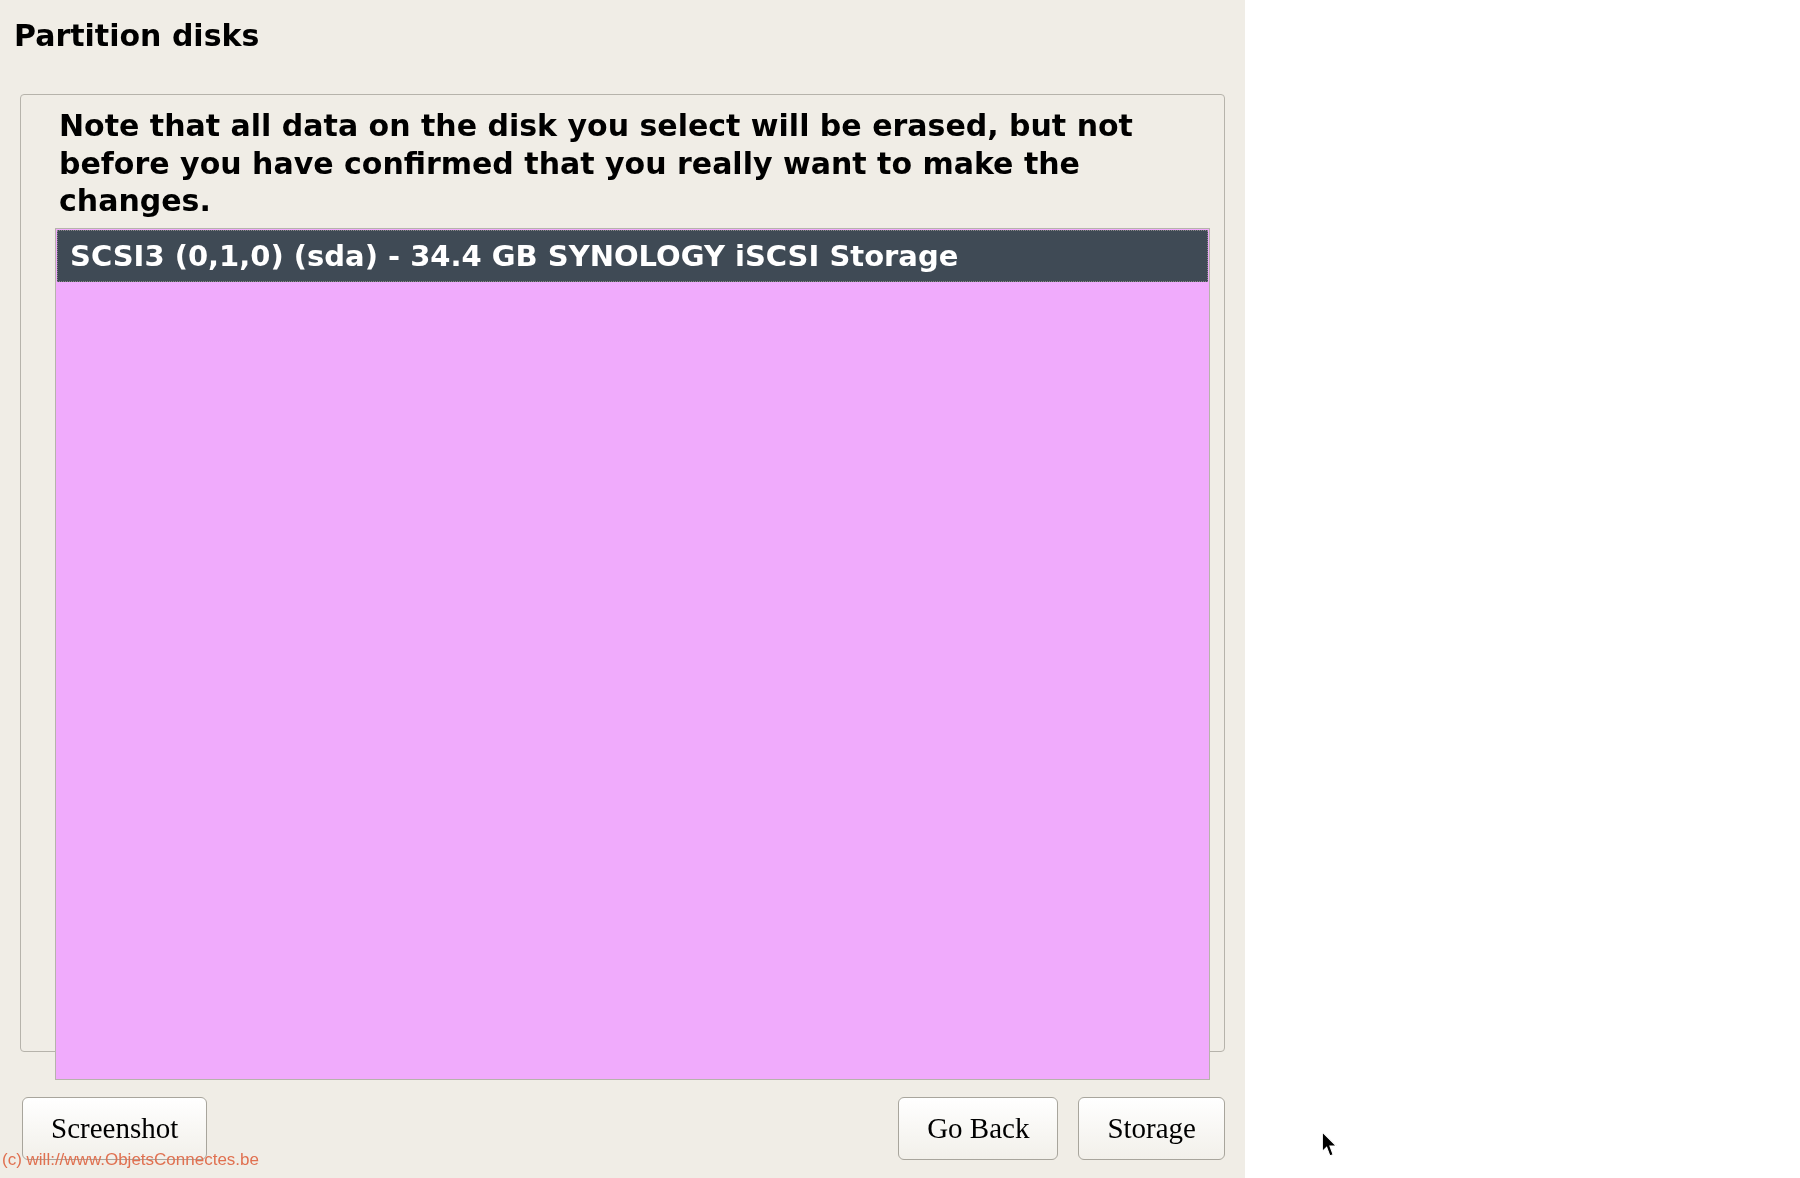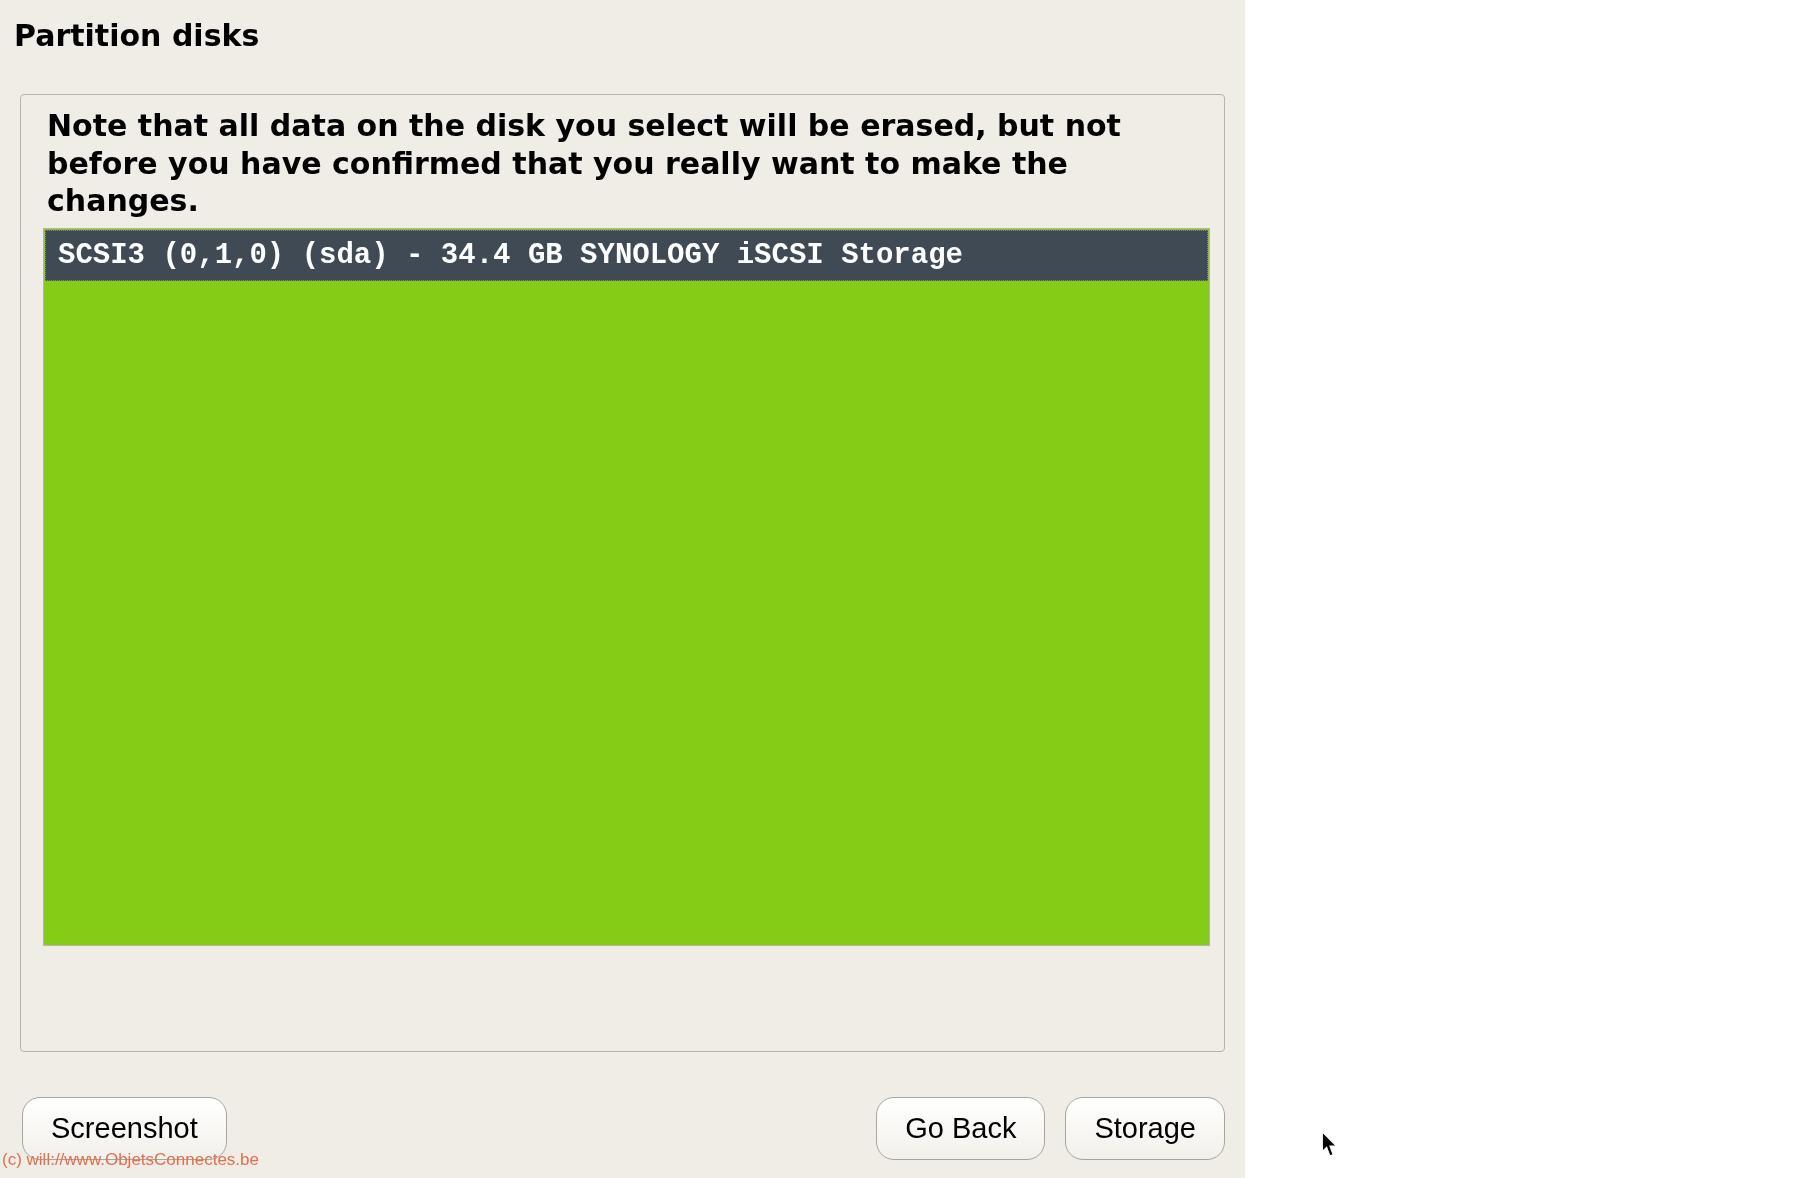--- a/index.html
+++ b/index.html
@@ -22,43 +22,42 @@
       padding: 18px 0 0 14px;
     }
     .content-frame {
       position: absolute;
       left: 20px;
       right: 575px;
       top: 94px;
       border: 1px solid #b6b3ab;
       border-radius: 4px;
       background: #f0ede6;
-      padding: 12px 0 0 4px;
+      padding: 12px 0 0 16px;
       height: 958px;
     }
     .warning-text {
       font-size: 30px;
       font-weight: bold;
       color: #000;
       padding: 0 22px 8px 22px;
       line-height: 1.25;
     }
     .select-prompt {
       font-size: 29px;
       font-style: italic;
       color: #333;
       padding: 6px 22px 10px 30px;
     }
     .disk-listbox {
       margin: 0 14px 0 18px;
-      background: #84cc16;
+      background: #f0abfc;
       border: 1px solid #b6b3ab;
-      height: 718px;
+      height: 852px;
       overflow: hidden;
-      font-family: Liberation Mono, monospace;
     }
     .disk-item {
       background: #3f4a55;
       color: #ffffff;
       font-size: 29px;
       font-weight: bold;
       padding: 8px 12px;
       border: 1px dotted #888;
       margin: 1px;
     }
@@ -72,26 +71,26 @@
       align-items: center;
     }
     .button-group-right {
       display: flex;
       gap: 20px;
       padding-left: 36px;
     }
     .btn {
       background: linear-gradient(to bottom, #ffffff, #f2f0ea);
       border: 1px solid #a8a59c;
-      border-radius: 18px;
+      border-radius: 6px;
       font-size: 29px;
       color: #000;
       padding: 14px 28px;
       cursor: pointer;
-      font-family: Liberation Sans, sans-serif;
+      font-family: Liberation Serif, serif;
     }
     .watermark {
       position: absolute;
       left: 2px;
       bottom: 8px;
       font-size: 17px;
       color: #e07050;
       font-family: Arial, sans-serif;
     }
     .cursor {

